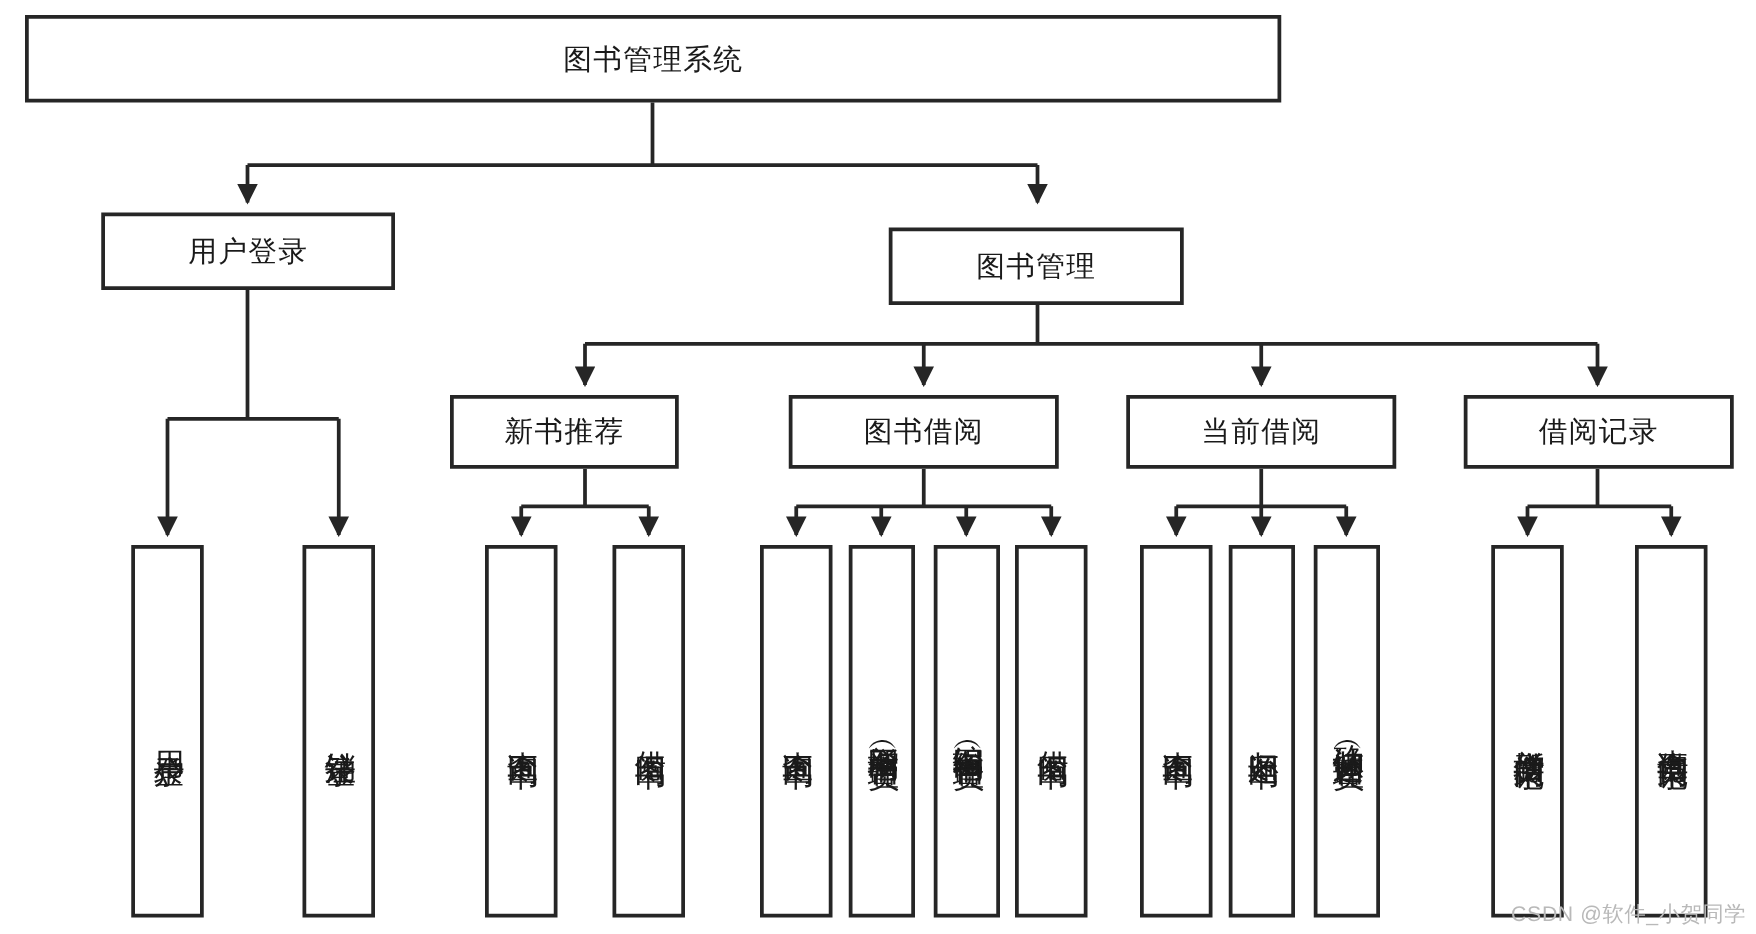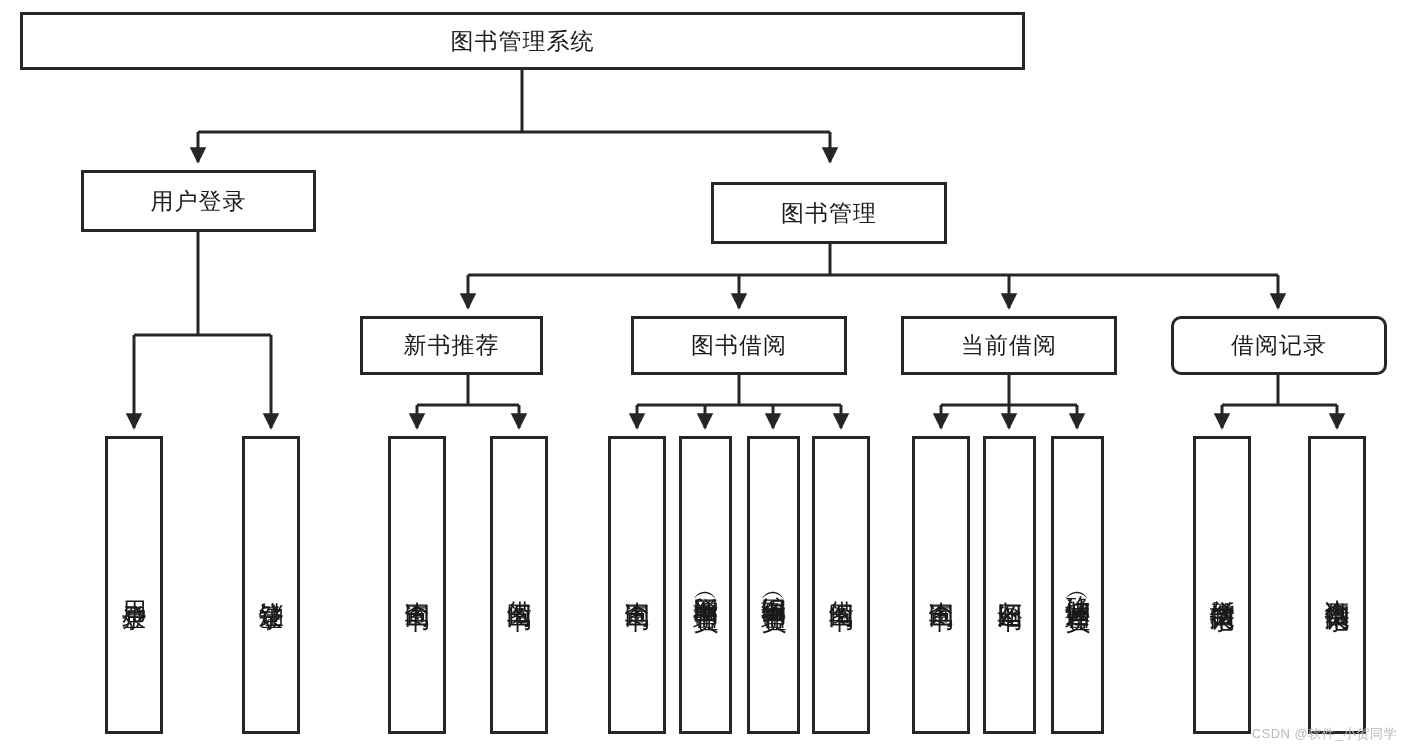--- a/index.html
+++ b/index.html
@@ -53,21 +53,21 @@
     left: 0;
     top: 0;
     width: 1405px;
     height: 747px;
     pointer-events: none;
   }
   #watermark {
     position: absolute;
     right: 8px;
     bottom: 4px;
-    font-size: 13px;
+    font-size: 17px;
     color: #b9b9b9;
     letter-spacing: 0.5px;
     white-space: nowrap;
   }
 </style>
 </head>
 <body>
 
 <div id="canvas">
 
@@ -114,41 +114,41 @@
       <path d="M 1009 405 L 1009 428" marker-end="url(#arrow)"></path>
       <path d="M 1077 405 L 1077 428" marker-end="url(#arrow)"></path>
 
       <path d="M 1278 375 L 1278 405"></path>
       <path d="M 1222 405 L 1337 405"></path>
       <path d="M 1222 405 L 1222 428" marker-end="url(#arrow)"></path>
       <path d="M 1337 405 L 1337 428" marker-end="url(#arrow)"></path>
     </g>
   </svg>
 
-  <div class="node horiz" style="left:20px; top:12px; width:1005px; height:58px;">
+  <div class="node horiz" style="left:20px; top:12px; width:1005px; height:70px;">
     <span class="txt">图书管理系统</span>
   </div>
 
   <div class="node horiz" style="left:81px; top:170px; width:235px; height:62px;">
     <span class="txt">用户登录</span>
   </div>
   <div class="node horiz" style="left:711px; top:170px; width:236px; height:62px;margin-top:12px;">
     <span class="txt">图书管理</span>
   </div>
 
   <div class="node horiz" style="left:360px; top:316px; width:183px; height:59px;">
     <span class="txt">新书推荐</span>
   </div>
   <div class="node horiz" style="left:901px; top:316px; width:216px; height:59px;">
     <span class="txt">当前借阅</span>
   </div>
   <div class="node horiz" style="left:631px; top:316px; width:216px; height:59px;">
     <span class="txt">图书借阅</span>
   </div>
-  <div class="node horiz" style="left:1171px; top:316px; width:216px; height:59px;border-radius:10px;">
+  <div class="node horiz" style="left:1171px; top:316px; width:216px; height:59px;">
     <span class="txt">借阅记录</span>
   </div>
 
   <div class="node vert" style="left:105px; top:436px; width:58px; height:298px;">
     <span class="txt">用户登录</span>
   </div>
   <div class="node vert" style="left:242px; top:436px; width:58px; height:298px;">
     <span class="txt">注销登录</span>
   </div>
 

